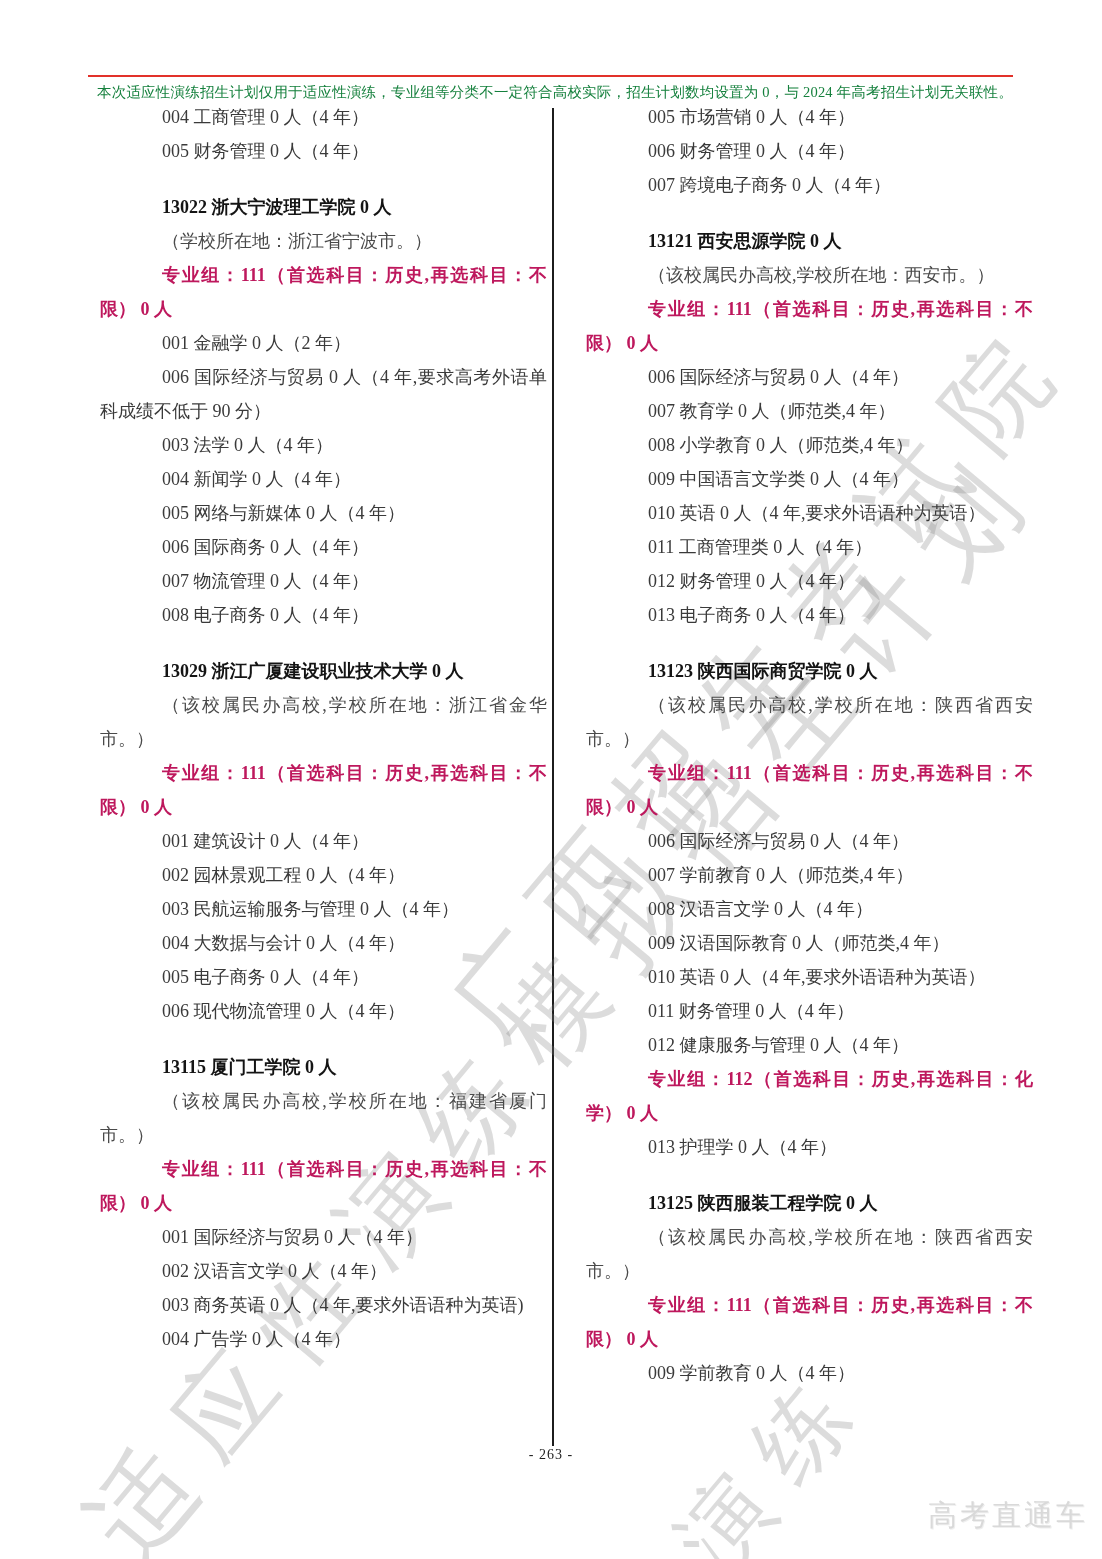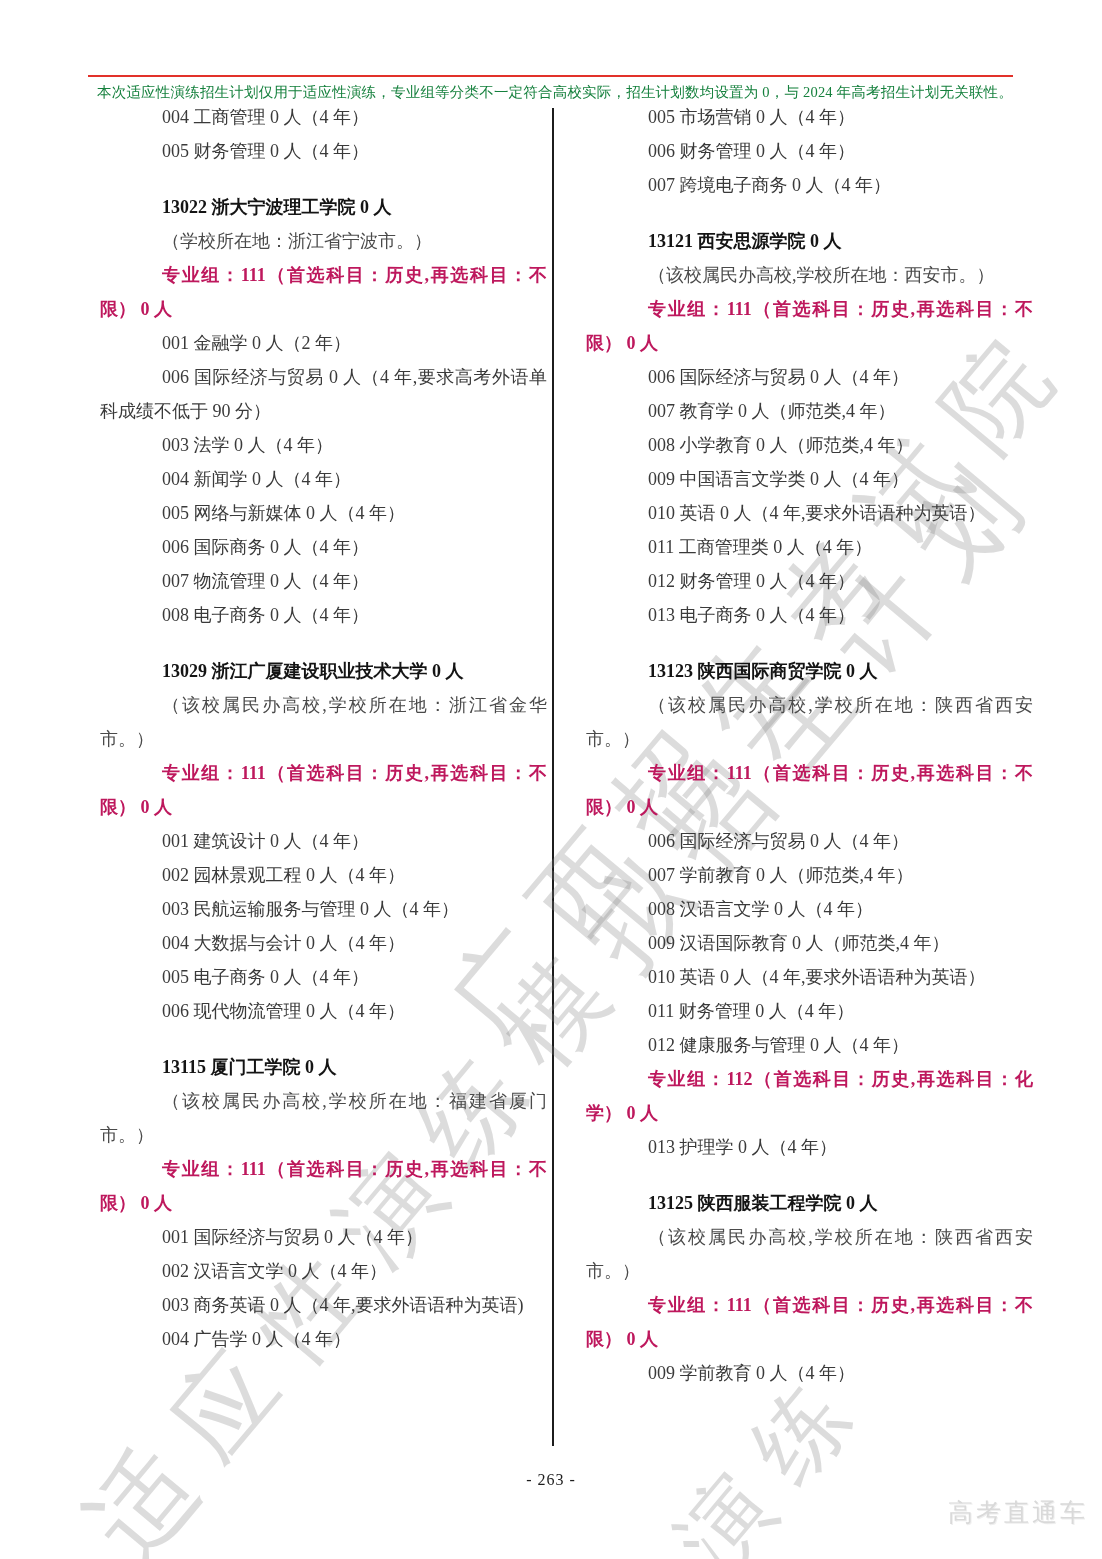--- a/index.html
+++ b/index.html
@@ -66,27 +66,26 @@
     font-weight:400;
   }
   .wm-1 { left:420px; top:980px;  transform:rotate(-50deg); }
   .wm-2 { left:60px;  top:1500px; transform:rotate(-50deg); }
   .wm-3 { left:650px; top:1520px; transform:rotate(-50deg); font-size:90px; }
 
   
   .page-number {
     position:absolute; top:1447px; left:50%;
     transform:translateX(-50%);
-    font-size:16px; color:#1e1e1e;
+    font-size:14px; color:#1e1e1e;
     letter-spacing:1px;
-    margin-top:24px;
   }
   .brand {
     position:absolute; right:14px; top:1496px;
-    font-size:25px; letter-spacing:3px;
+    font-size:29px; letter-spacing:3px;
     color:#d9d9d9;
     text-shadow:1px 1px 0 #efefef;
     font-family:"Liberation Sans","DejaVu Sans",sans-serif;
   }
 </style>
 </head>
 <body>
 
 <div class="page">
 

